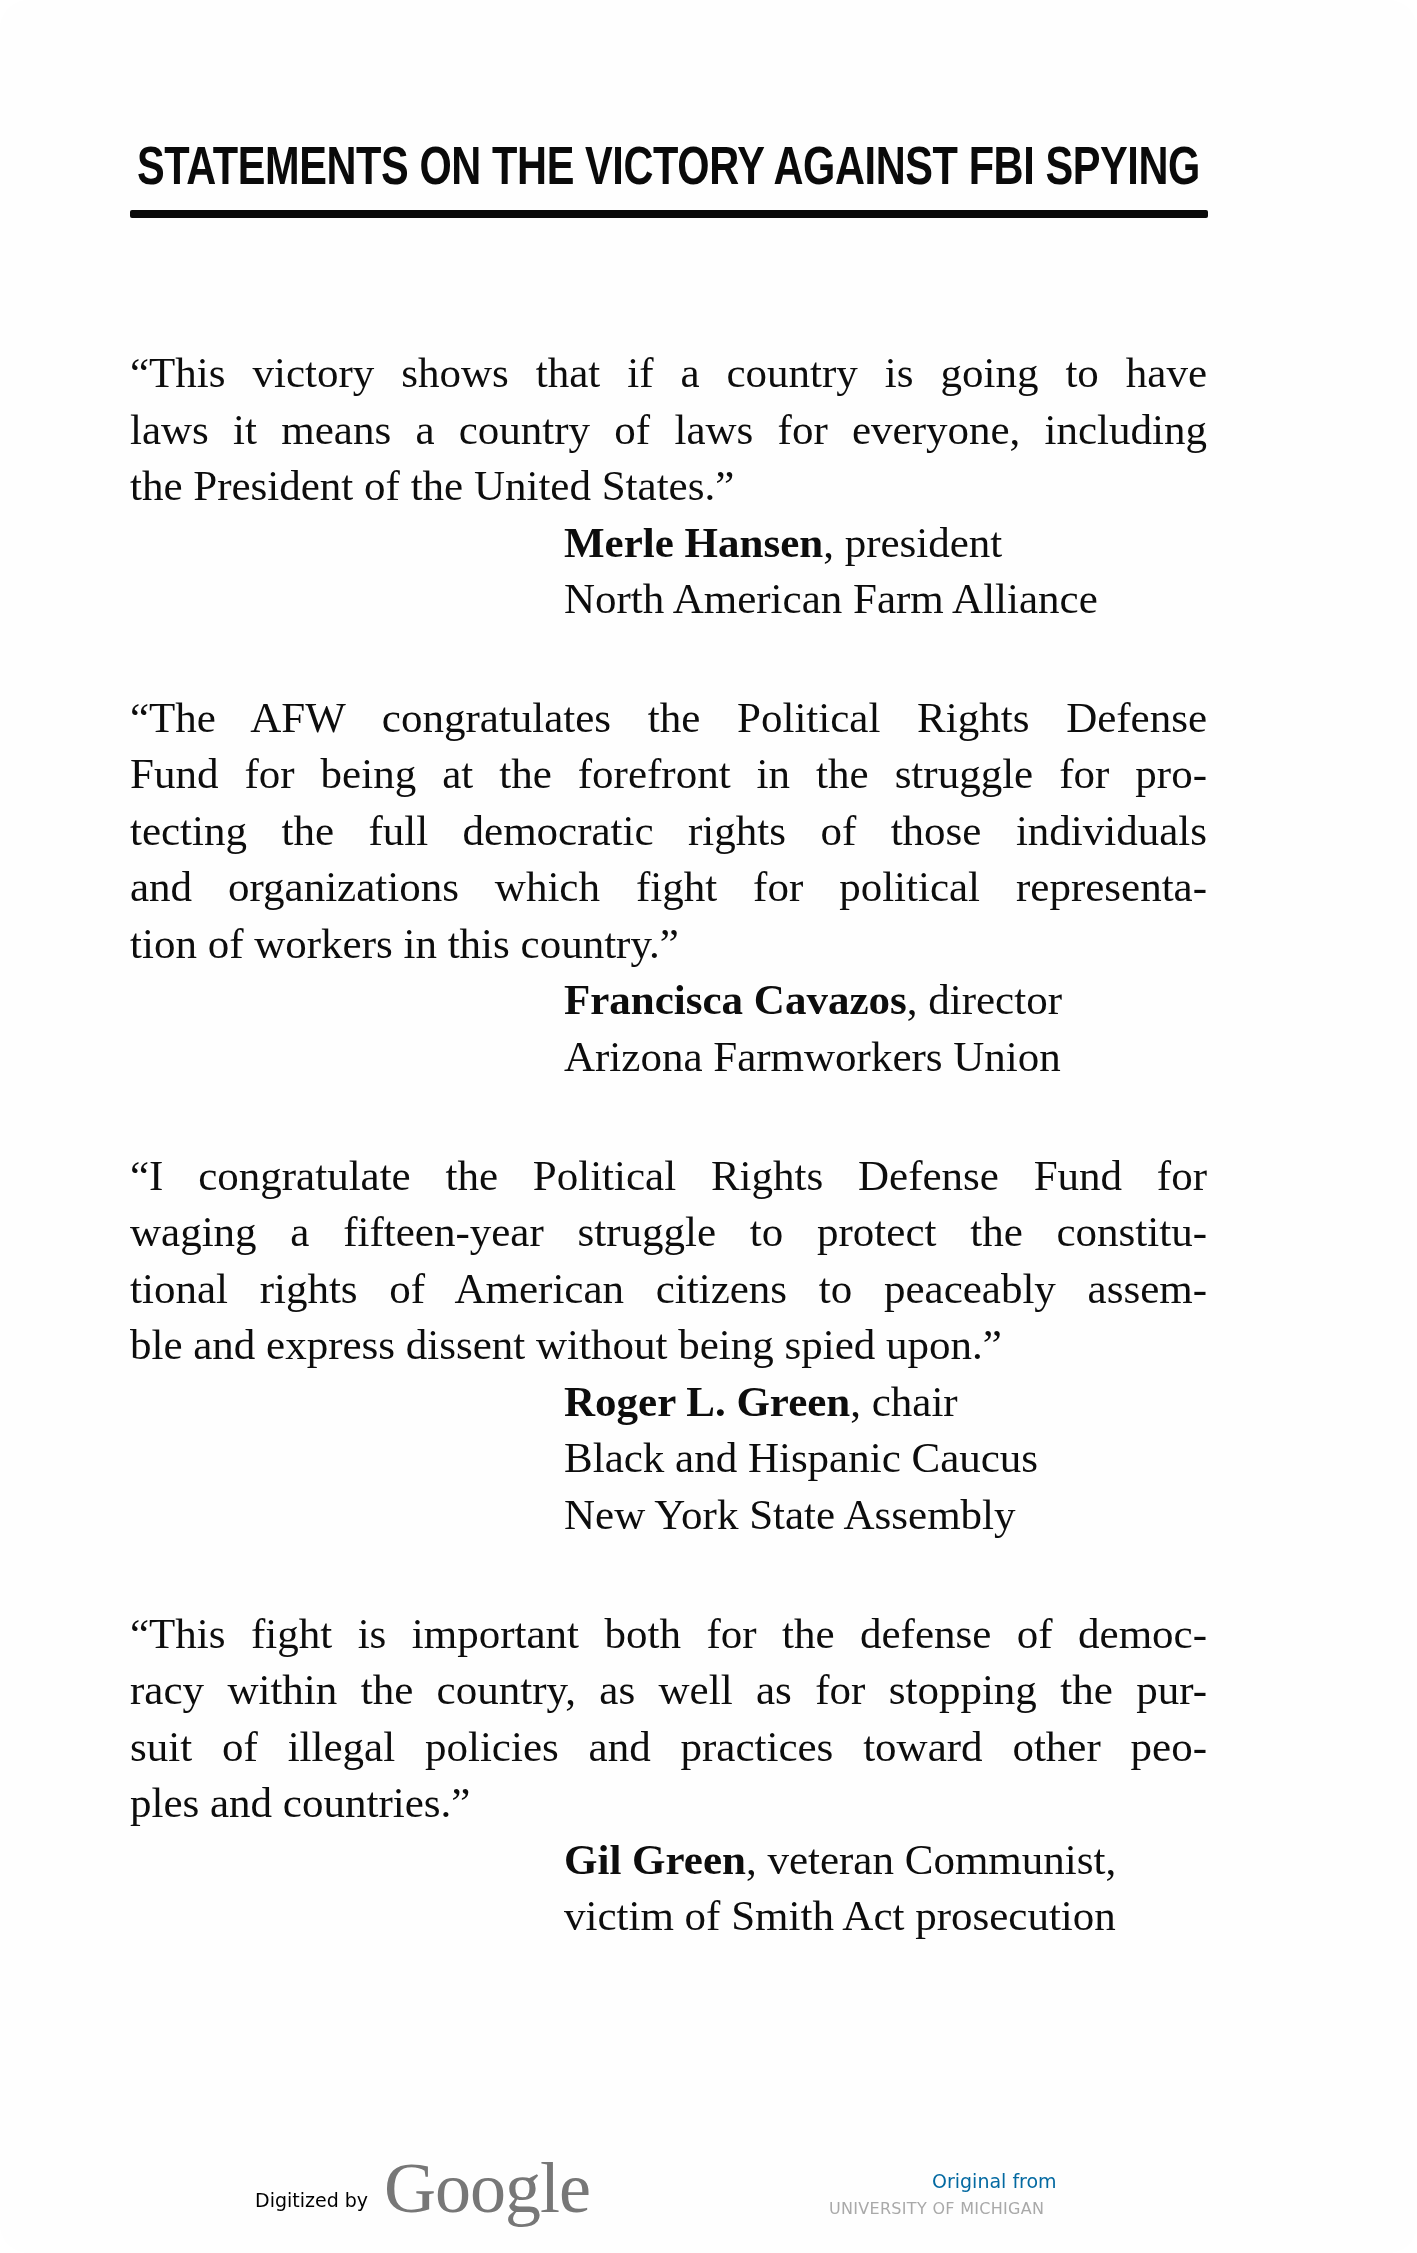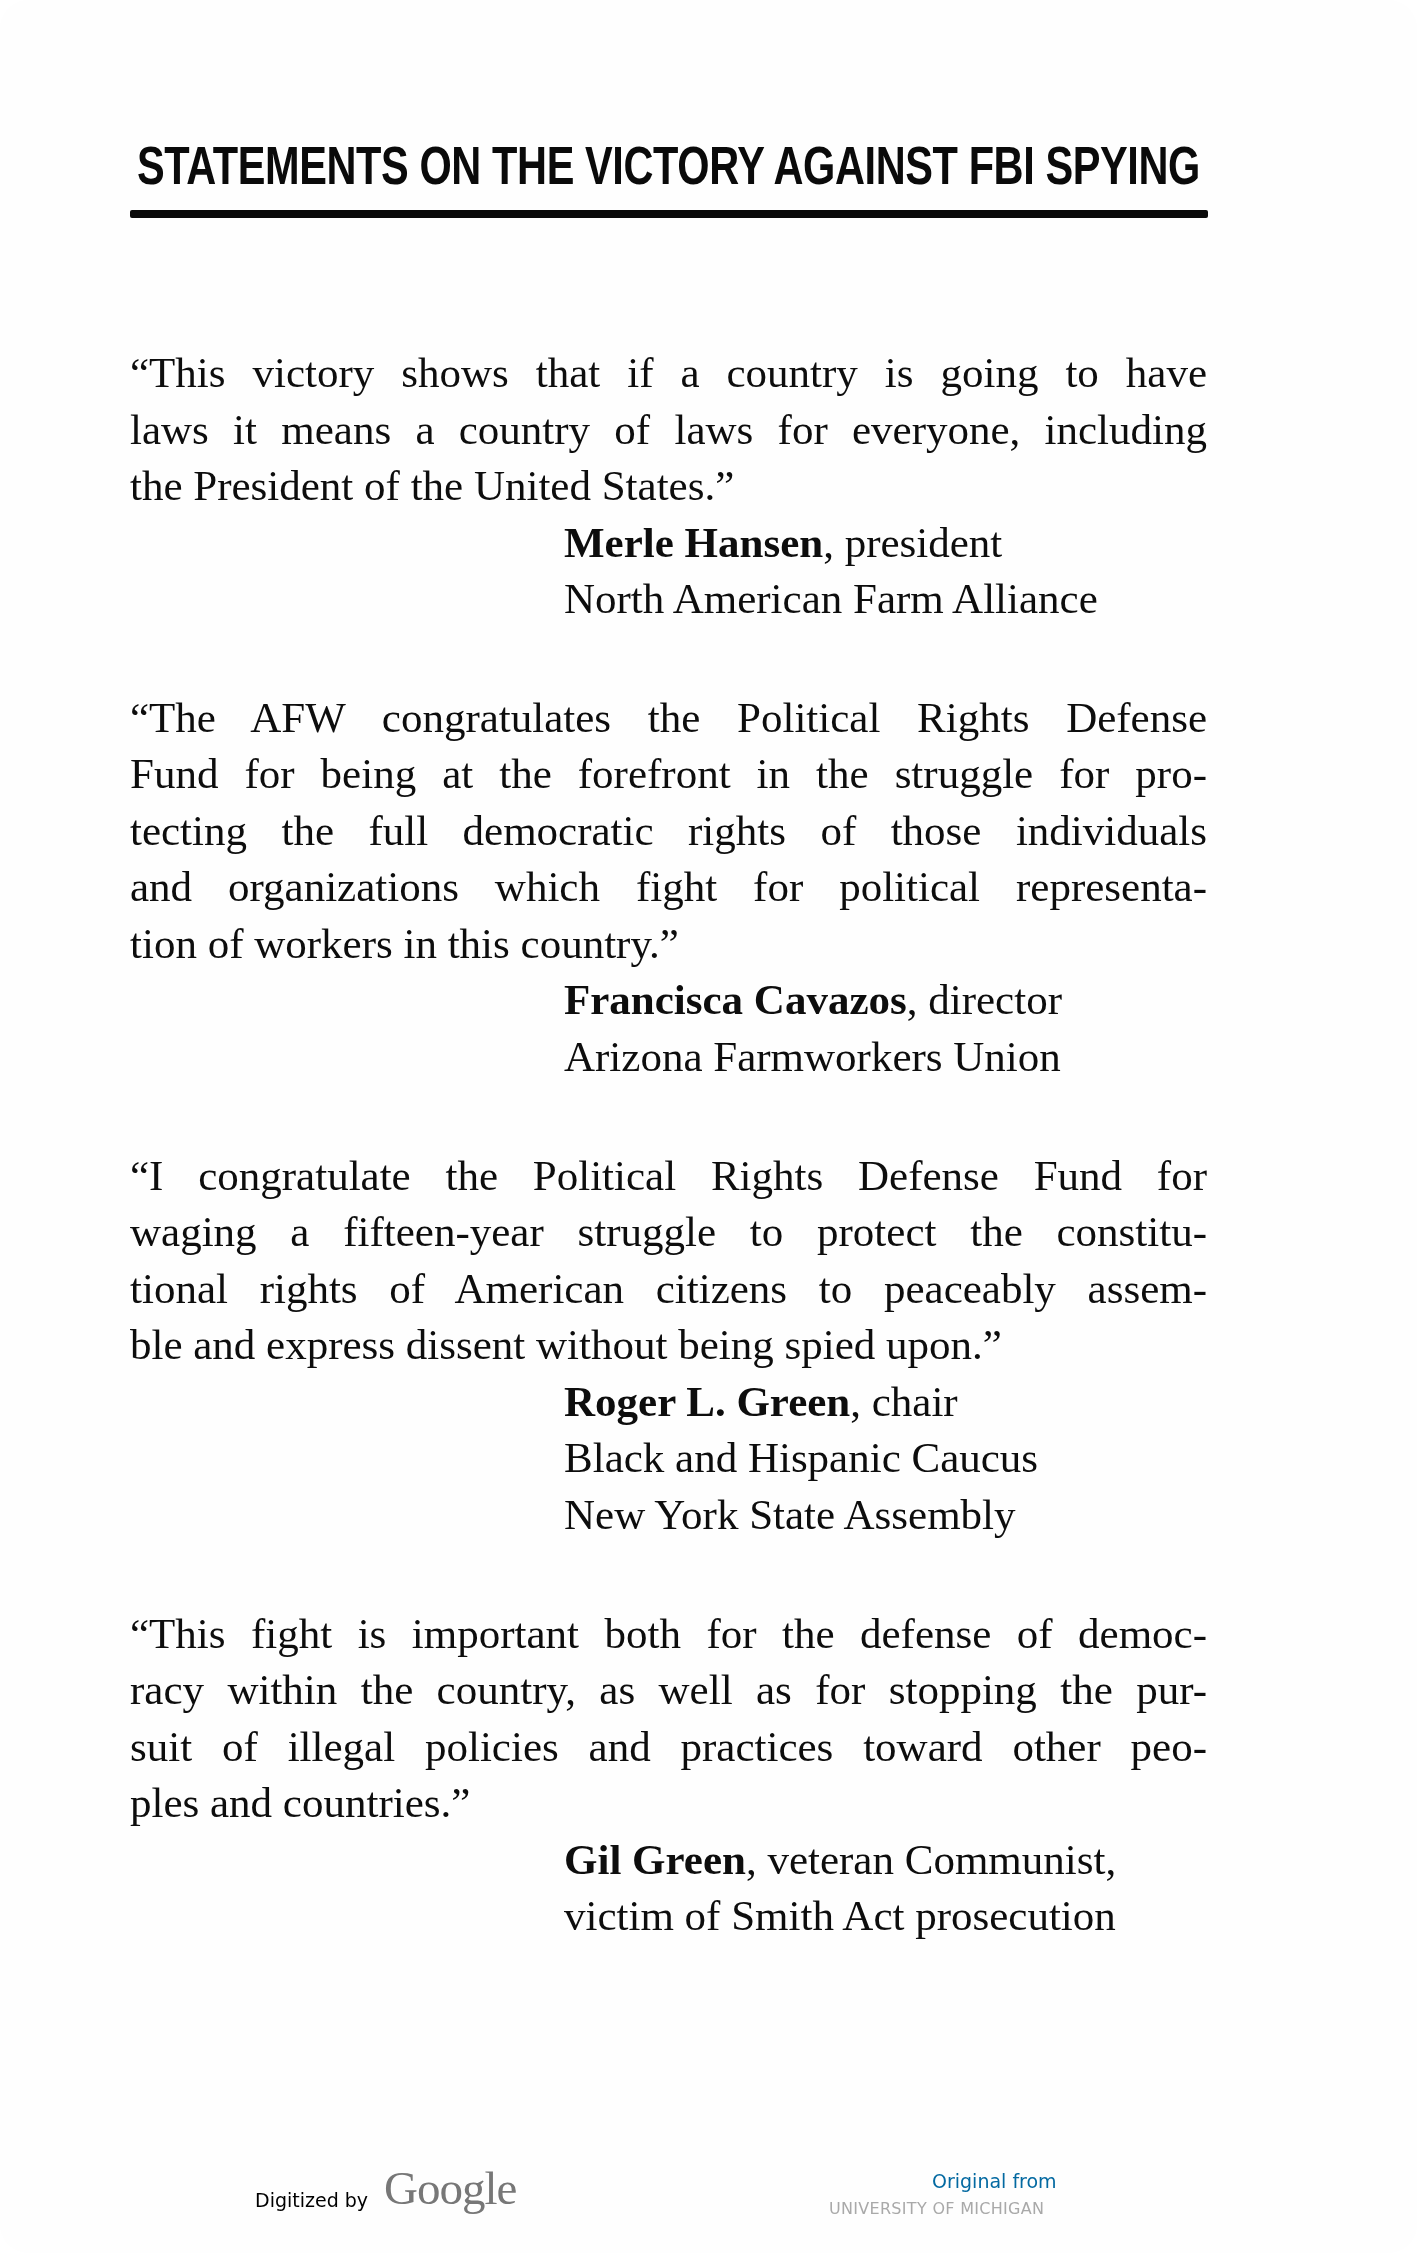--- a/index.html
+++ b/index.html
@@ -86,21 +86,21 @@
     font-size: 19px;
     line-height: 24px;
     color: #000000;
     white-space: nowrap;
   }
   .footer-google {
     position: absolute;
     left: 384px;
     top: 2158px;
     font-family: "Liberation Serif", serif;
-    font-size: 47px;
+    font-size: 72px;
     line-height: 60px;
     color: #777777;
     white-space: nowrap;
     letter-spacing: -1px;
   }
   .footer-original {
     position: absolute;
     left: 932px;
     top: 2169px;
     font-family: "DejaVu Sans", sans-serif;

